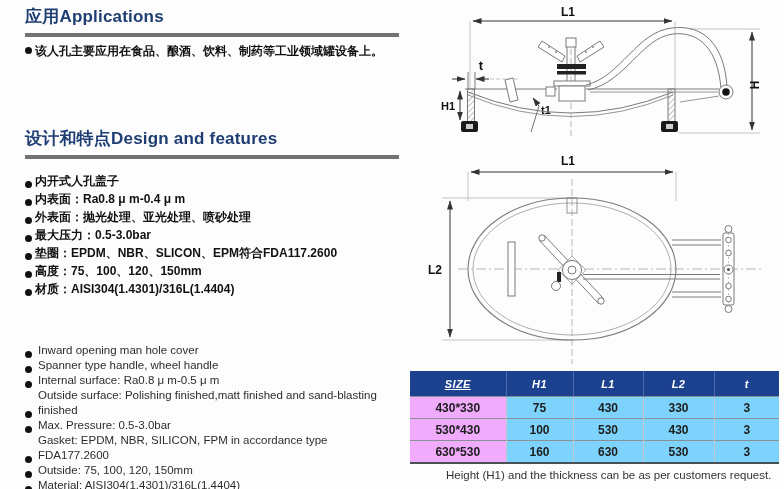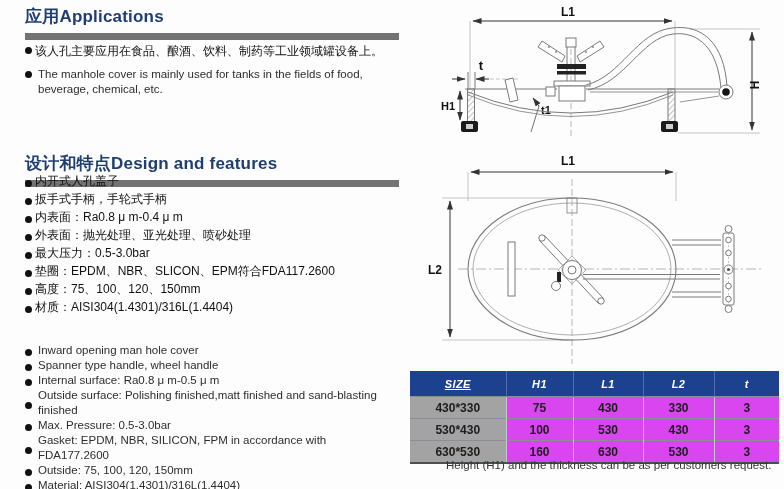--- a/index.html
+++ b/index.html
@@ -5,29 +5,29 @@
   html,body{margin:0;padding:0;background:#ffffff;}
   .page{
     position:relative;width:784px;height:489px;overflow:hidden;
     background:#fdfdfd;color:#222;
     font-family:"Liberation Sans","DejaVu Sans",sans-serif;
   }
   
   .section-title{
     position:absolute;left:25px;width:374px;
     font-size:17px;font-weight:bold;color:#1e3d73;
-    padding-bottom:5px;border-bottom:7px solid #737373;letter-spacing:.2px;
+    padding-bottom:5px;border-bottom:4px solid #737373;letter-spacing:.2px;
     white-space:nowrap;
   }
   .bullet{position:absolute;left:25px;display:flex;align-items:flex-start;}
   .dot{width:7px;height:7px;border-radius:50%;background:#111;flex:0 0 auto;margin-top:4px;}
-  .zh-text{font-size:12px;font-weight:normal;color:#111;line-height:16px;margin-left:3px;}
+  .zh-text{font-size:12px;font-weight:bold;color:#111;line-height:16px;margin-left:3px;}
   .en-text{font-size:11.5px;color:#2d2d2d;line-height:14.5px;margin-left:6px;}
   ul.feature-list{position:absolute;left:25px;margin:0;padding:0;list-style:none;}
-  ul.feature-list li{display:flex;align-items:center;}
+  ul.feature-list li{display:flex;align-items:flex-end;}
   #features-zh li{margin-bottom:5px;}
   #features-zh .zh-text{line-height:13px;}
   #features-en li{margin-bottom:0;}
   #features-en .en-text{line-height:15px;width:352px;}
   #features-en .dot{margin-top:4.5px;}
   
   .drawing{position:absolute;}
   .dim-label{font-family:"Liberation Sans","DejaVu Sans",sans-serif;font-weight:bold;fill:#111;}
   
   .spec-table{
@@ -36,58 +36,50 @@
     border-bottom:2.5px solid #4a4f55;
   }
   .spec-table th{
     background:#1c418f;color:#fff;font-size:11px;font-weight:bold;font-style:italic;
     height:23px;text-align:center;border-left:1px solid #4f6cb0;letter-spacing:.4px;
   }
   .spec-table th:first-child{border-left:none;text-align:center;}
   .spec-table th.u{text-decoration:underline;}
   .spec-table td{
     font-size:12px;font-weight:bold;color:#1c1c1c;text-align:center;height:19px;
-    border-top:1.5px solid #8a8f96;border-left:1px solid #c3c7cd;background:#d946ef;
-  }
-  .spec-table td:first-child{background:#a3a3a3;border-left:none;}
+    border-top:1.5px solid #8a8f96;border-left:1px solid #c3c7cd;background:#7dd3fc;
+  }
+  .spec-table td:first-child{background:#f0abfc;border-left:none;}
   
   .note{position:absolute;left:410px;white-space:nowrap;}
   .note-zh{top:455px;font-size:11.5px;font-weight:bold;color:#111;margin-top:34px;}
-  .note-en{top:459px;font-size:11.5px;color:#333;padding-left:36px;}
+  .note-en{top:469px;font-size:11.5px;color:#333;padding-left:36px;}
 </style>
 </head>
 <body>
 
 <div class="page">
 
   <div class="section-title" id="apps-title" style="top:5px">应用Applications</div>
 
   <div class="bullet" style="top:43px;width:374px">
     <span class="dot"></span>
     <span class="zh-text">该人孔主要应用在食品、酿酒、饮料、制药等工业领域罐设备上。</span>
   </div>
 
-  <div class="bullet" style="top:67px;width:378px">
-    <span class="dot"></span>
-    <span class="en-text">The manhole cover is mainly used for tanks in the fields of food, beverage, chemical, etc.</span>
-  </div>
-
-  <div class="section-title" id="design-title" style="top:152px">设计和特点Design and features</div>
+
+  <div class="section-title" id="design-title" style="top:127px">设计和特点Design and features</div>
 
   <ul class="feature-list" id="features-zh" style="top:175px">
     <li>
         <span class="dot"></span>
         <span class="zh-text">内开式人孔盖子</span>
       </li>
     <li>
         <span class="dot"></span>
-        <span class="zh-text">扳手式手柄，手轮式手柄</span>
-      </li>
-    <li>
-        <span class="dot"></span>
         <span class="zh-text">内表面：Ra0.8 μ m-0.4 μ m</span>
       </li>
     <li>
         <span class="dot"></span>
         <span class="zh-text">外表面：抛光处理、亚光处理、喷砂处理</span>
       </li>
     <li>
         <span class="dot"></span>
         <span class="zh-text">最大压力：0.5-3.0bar</span>
       </li>
@@ -121,21 +113,21 @@
     <li>
         <span class="dot"></span>
         <span class="en-text">Outside surface: Polishing finished,matt finished and sand-blasting finished</span>
       </li>
     <li>
         <span class="dot"></span>
         <span class="en-text">Max. Pressure: 0.5-3.0bar</span>
       </li>
     <li>
         <span class="dot"></span>
-        <span class="en-text">Gasket: EPDM, NBR, SILICON, FPM in accordance with FDA177.2600</span>
+        <span class="en-text">Gasket: EPDM, NBR, SILICON, FPM in accordance type FDA177.2600</span>
       </li>
     <li>
         <span class="dot"></span>
         <span class="en-text">Outside: 75, 100, 120, 150mm</span>
       </li>
     <li>
         <span class="dot"></span>
         <span class="en-text">Material: AISI304(1.4301)/316L(1.4404)</span>
       </li>
   </ul>

